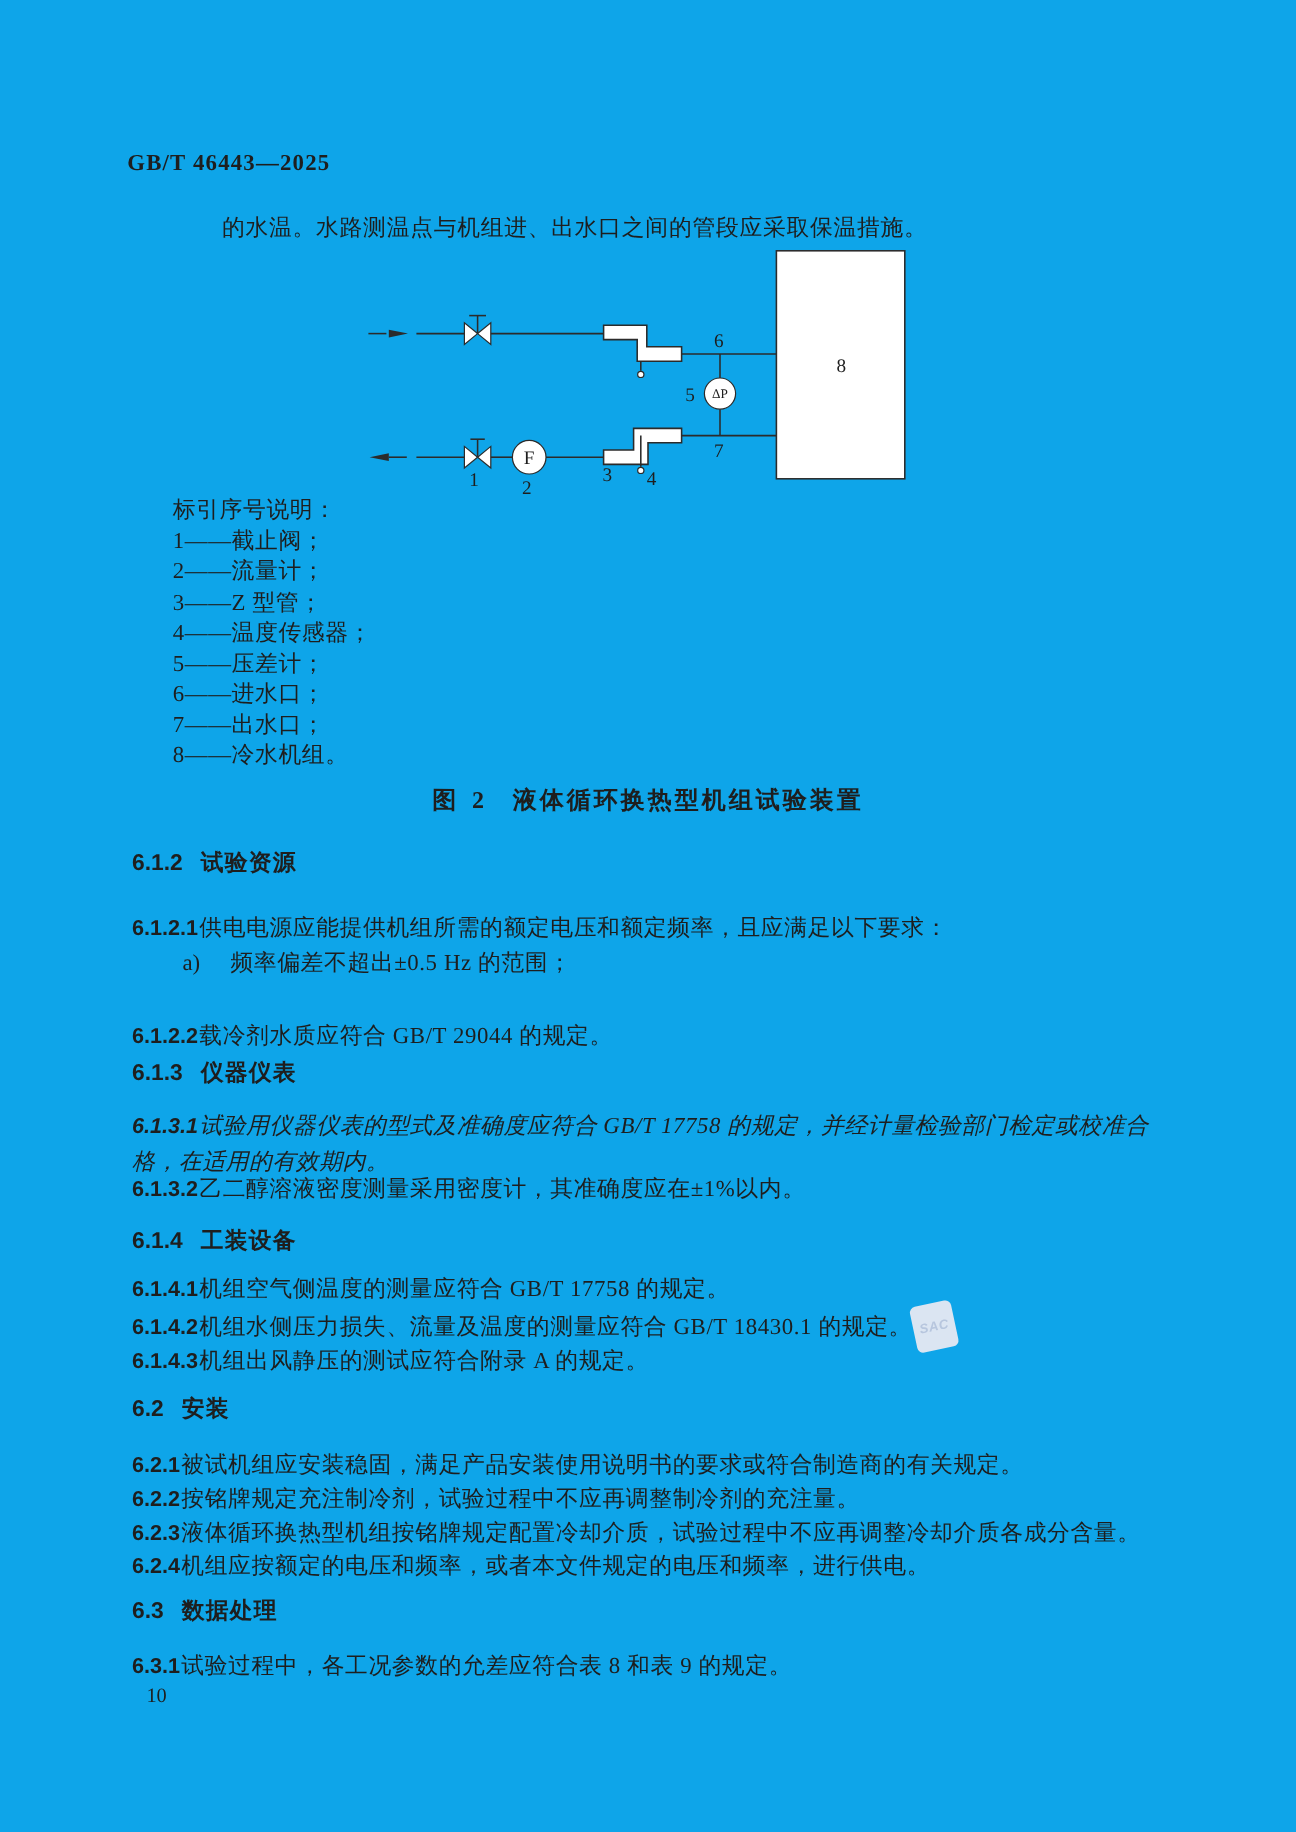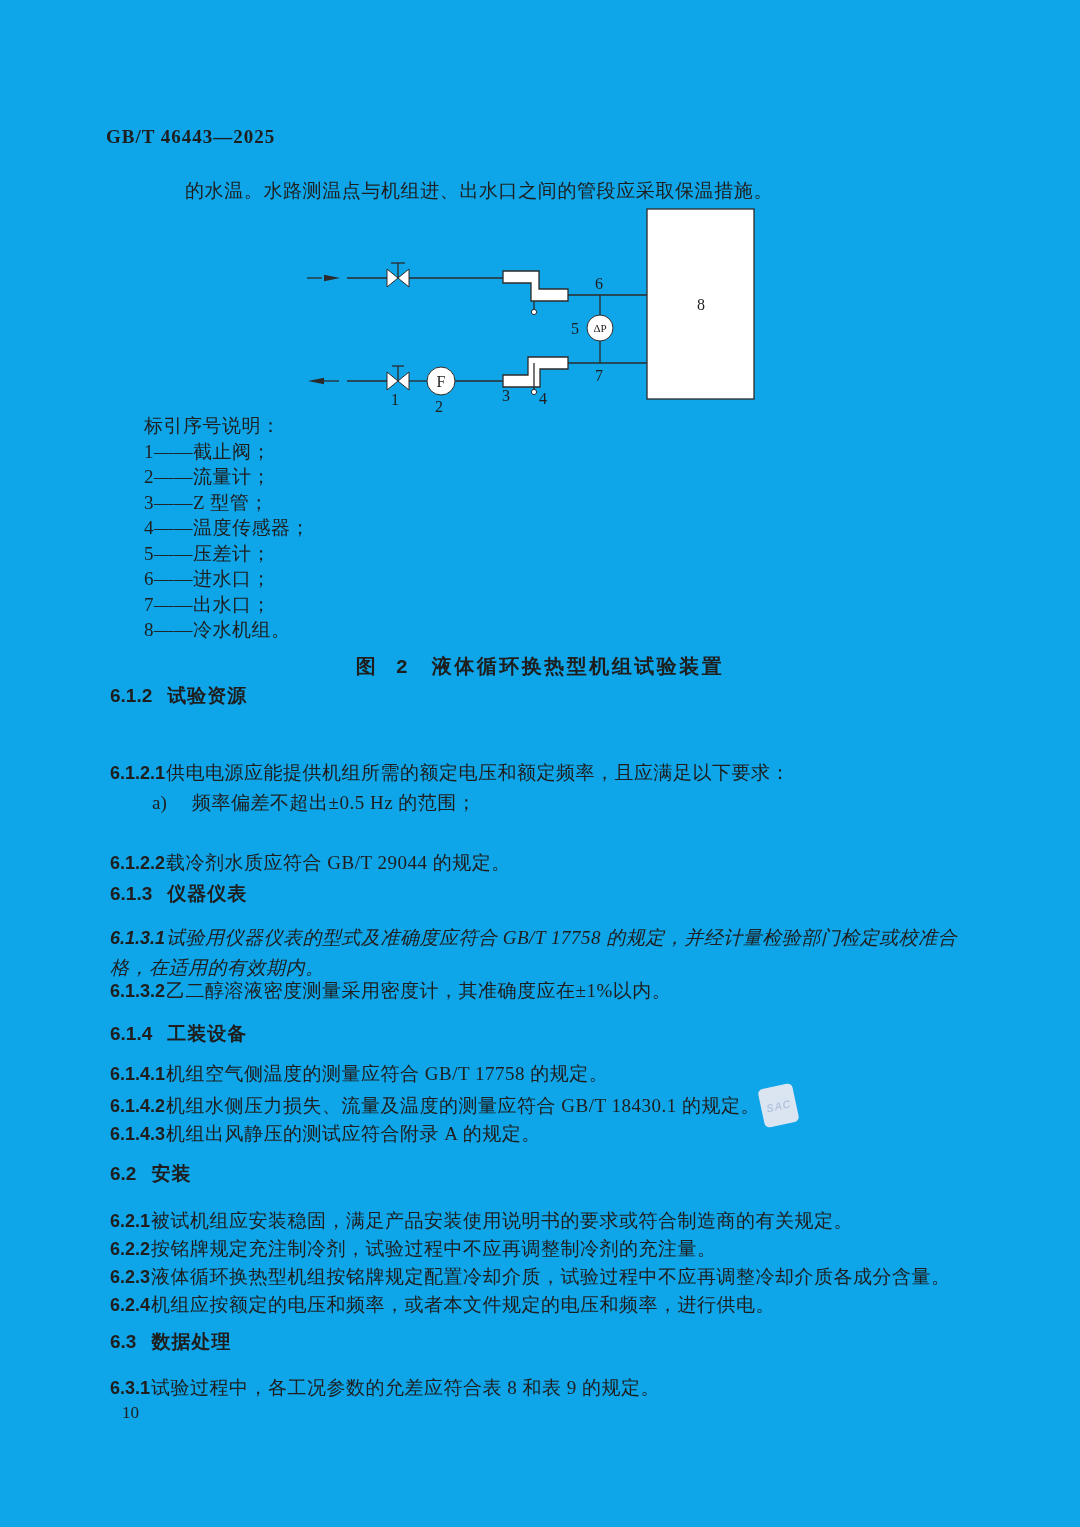--- a/index.html
+++ b/index.html
@@ -22,21 +22,21 @@
     left:185px;top:177px;
     font-size:19px;letter-spacing:0.6px;line-height:27px;
   }
   .legend{
     left:144px;top:413px;
     font-size:19px;line-height:25.5px;letter-spacing:0.5px;
   }
   .caption{
     left:0;top:653px;width:1080px;
     text-align:center;
-    font-family:Liberation Mono, monospace;
+    font-family:Liberation Serif, serif;
     font-weight:bold;font-size:20px;letter-spacing:2.5px;
   }
   .caption .cap-label{margin-right:20px;letter-spacing:4px;}
   .heading{
     left:110px;
     font-family:"Liberation Sans","DejaVu Sans",sans-serif;
     font-weight:bold;font-size:19px;letter-spacing:1px;
     white-space:nowrap;
   }
   .heading .num{margin-right:15px;letter-spacing:0;}
@@ -168,21 +168,21 @@
     <div>5——压差计；</div>
     <div>6——进水口；</div>
     <div>7——出水口；</div>
     <div>8——冷水机组。</div>
   </div>
 
   <div class="abs caption">
     <span class="cap-label">图 2</span><span>液体循环换热型机组试验装置</span>
   </div>
 
-  <div class="abs heading" style="top:683px;">
+  <div class="abs heading" style="top:706px;">
     <span class="num">6.1.2</span><span>试验资源</span>
   </div>
   <div class="abs clause" style="top:758px;">
     <span class="num">6.1.2.1</span><span>供电电源应能提供机组所需的额定电压和额定频率，且应满足以下要求：</span>
   </div>
   <div class="abs list-item" style="top:789px;">
     <span class="marker">a)</span><span>频率偏差不超出±0.5 Hz 的范围；</span>
   </div>
   <div class="abs clause" style="top:848px;">
     <span class="num">6.1.2.2</span><span>载冷剂水质应符合 GB/T 29044 的规定。</span>

